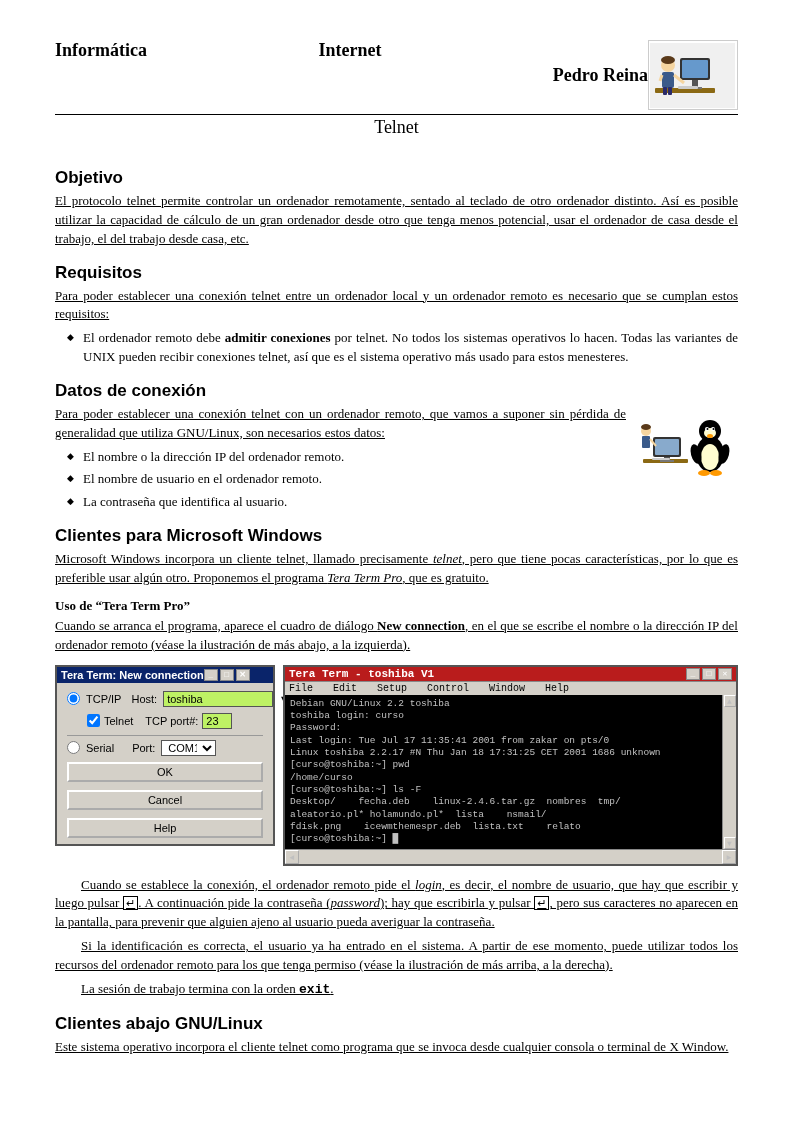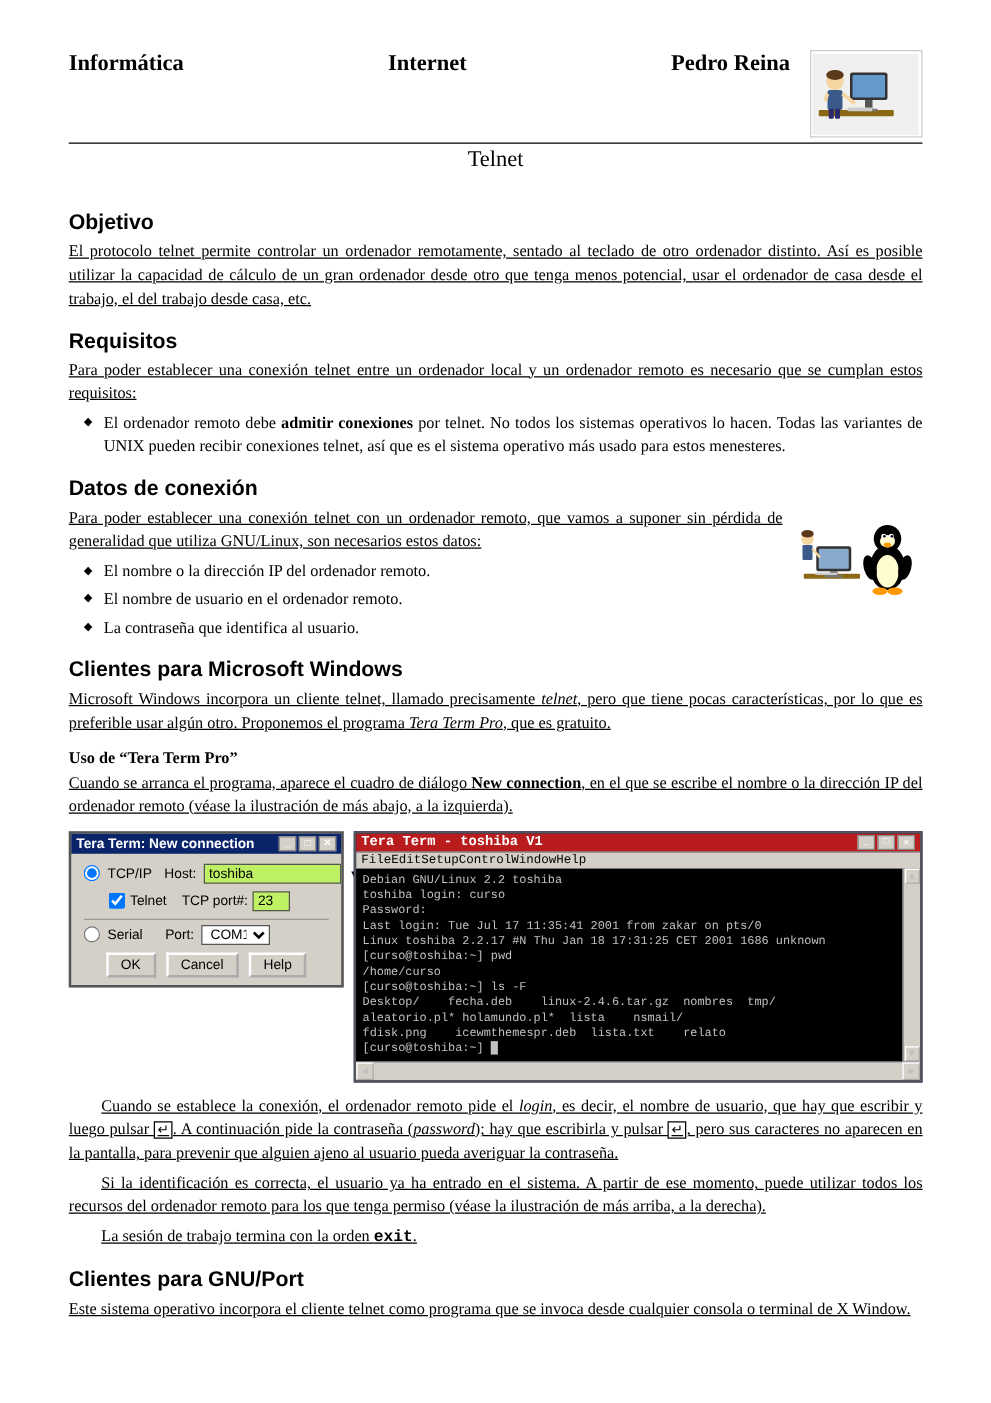--- a/index.html
+++ b/index.html
@@ -139,21 +139,20 @@
       color: #000;
       flex: 0 0 auto;
     }
     .window-titlebar {
       background: #0a246a;
       color: #fff;
       font-size: 11px;
       font-weight: bold;
       padding: 2px 4px;
       display: flex;
-      justify-content: space-between;
       align-items: center;
     }
     .window-titlebar-btns {
       display: flex;
       gap: 2px;
     }
     .win-btn {
       width: 14px;
       height: 12px;
       background: #d4d0c8;
@@ -197,20 +196,21 @@
       display: flex;
       align-items: center;
       gap: 6px;
       margin-bottom: 6px;
     }
     .btn-row {
       display: flex;
       justify-content: center;
       gap: 8px;
       margin-top: 6px;
+      flex-direction: column;
     }
     .win-action-btn {
       background: #d4d0c8;
       border: 2px outset #fff;
       padding: 2px 10px;
       font-size: 11px;
       cursor: pointer;
       min-width: 40px;
     }
     .select-box {
@@ -240,21 +240,21 @@
       justify-content: space-between;
       align-items: center;
       border-bottom: 1px solid #888;
     }
     .terminal-menubar {
       background: #d4d0c8;
       color: #000;
       font-size: 10px;
       padding: 1px 4px;
       display: flex;
-      gap: 0;
+      gap: 20px;
     }
     .terminal-content {
       background: #000;
       color: #c0c0c0;
       padding: 3px 5px;
       font-size: 10px;
       font-family: 'Courier New', monospace;
       line-height: 1.3;
       min-height: 80px;
       white-space: pre;
@@ -280,21 +280,21 @@
       font-weight: bold;
     }
   </style>
 </head>
 <body>
 
 <div style="position:relative;">
   <div class="header-top">
     <div class="header-left">Informática</div>
     <div class="header-center-col">Internet</div>
-    <div style="display:flex; align-items:flex-start; gap:16px;">
+    <div style="display:flex; align-items:center; ">
       <div class="header-right-col">Pedro Reina</div>
 
       <div class="header-image">
         <svg width="85" height="65" viewBox="0 0 85 65" xmlns="http://www.w3.org/2000/svg">
 
           <rect width="85" height="65" fill="#f0f0f0"></rect>
 
           <rect x="5" y="45" width="60" height="5" fill="#8B6914" rx="1"></rect>
 
           <rect x="30" y="15" width="30" height="22" fill="#333" rx="2"></rect>
@@ -490,14 +490,14 @@
 <p class="indented-paragraph">
   Cuando se establece la conexión, el ordenador remoto pide el <i>login</i>, es decir, el nombre de usuario, que hay que escribir y luego pulsar <span style="border:1px solid #000; padding:0 2px; font-size:11px;">↵</span>. A continuación pide la contraseña (<i>password</i>); hay que escribirla y pulsar <span style="border:1px solid #000; padding:0 2px; font-size:11px;">↵</span>, pero sus caracteres no aparecen en la pantalla, para prevenir que alguien ajeno al usuario pueda averiguar la contraseña.
 </p>
 <p class="indented-paragraph">
   Si la identificación es correcta, el usuario ya ha entrado en el sistema. A partir de ese momento, puede utilizar todos los recursos del ordenador remoto para los que tenga permiso (véase la ilustración de más arriba, a la derecha).
 </p>
 <p class="indented-paragraph">
   La sesión de trabajo termina con la orden <span class="exit-code">exit</span>.
 </p>
 
-<h2 class="section-title">Clientes para GNU/Port</h2>
+<h2 class="section-title">Clientes abajo GNU/Linux</h2>
 <p>Este sistema operativo incorpora el cliente telnet como programa que se invoca desde cualquier consola o terminal de X Window.</p>
 
 </body></html>

